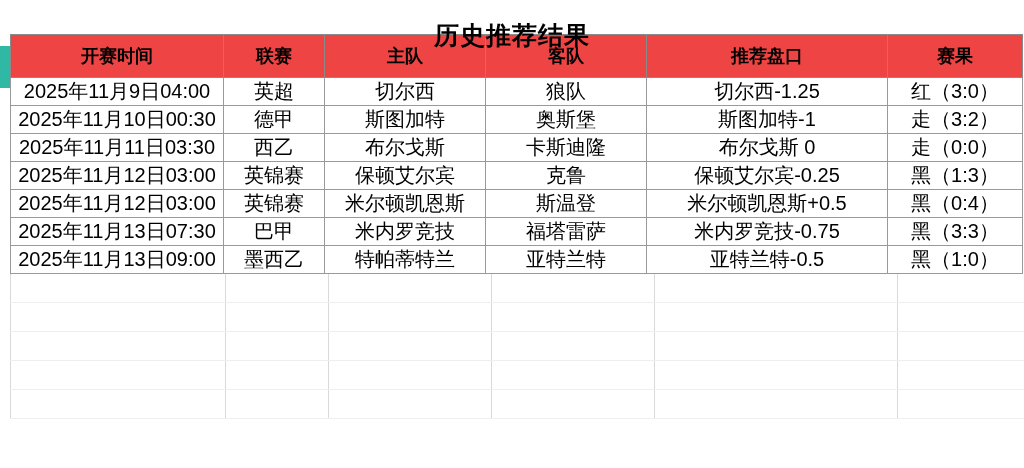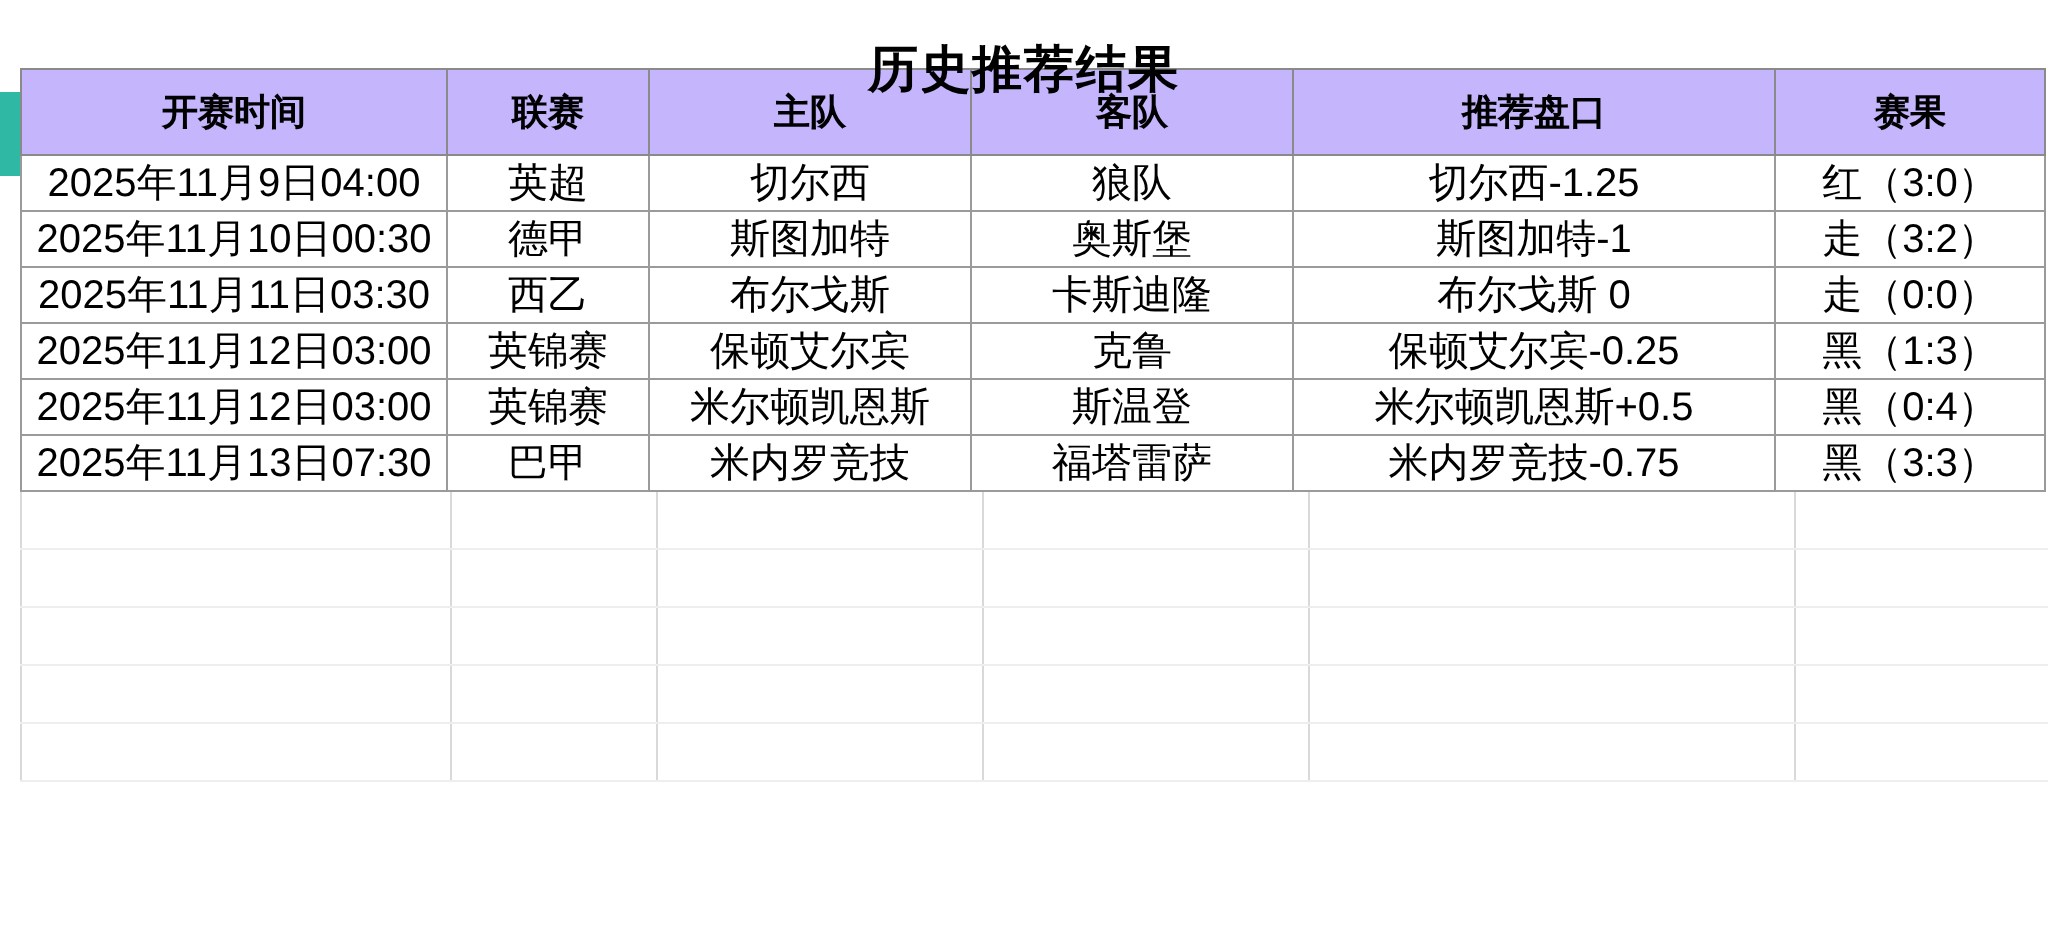--- a/index.html
+++ b/index.html
@@ -49,21 +49,21 @@
     border: 1px solid #9a9a9a;
     text-align: center;
     font-size: 20px;
     color: #000000;
     padding: 0;
     height: 26px;
     white-space: nowrap;
     overflow: hidden;
   }
   table.main thead th {
-    background: #c4b5fd;
+    background: #ef4444;
     font-weight: bold;
     font-size: 18px;
     height: 42px;
     border: 1px solid #8a8a8a;
   }
   .col-time { width: 212px; }
   .col-league { width: 100px; }
   .col-home { width: 160px; }
   .col-away { width: 160px; }
   .col-pick { width: 240px; }
@@ -152,20 +152,28 @@
         <td class="res-hei"><span>黑</span><span>（0:4）</span></td>
       </tr>
       <tr>
         <td>2025年11月13日07:30</td>
         <td>巴甲</td>
         <td>米内罗竞技</td>
         <td>福塔雷萨</td>
         <td>米内罗竞技-0.75</td>
         <td class="res-hei"><span>黑</span><span>（3:3）</span></td>
       </tr>
+      <tr>
+        <td>2025年11月13日09:00</td>
+        <td>墨西乙</td>
+        <td>特帕蒂特兰</td>
+        <td>亚特兰特</td>
+        <td>亚特兰特-0.5</td>
+        <td class="res-hei"><span>黑</span><span>（1:0）</span></td>
+      </tr>
     </tbody>
   </table>
 
   <div class="blank-area">
     <table class="blank">
       <tbody>
         <tr>
           <td class="first col-time"></td>
           <td class="col-league"></td>
           <td class="col-home"></td>

